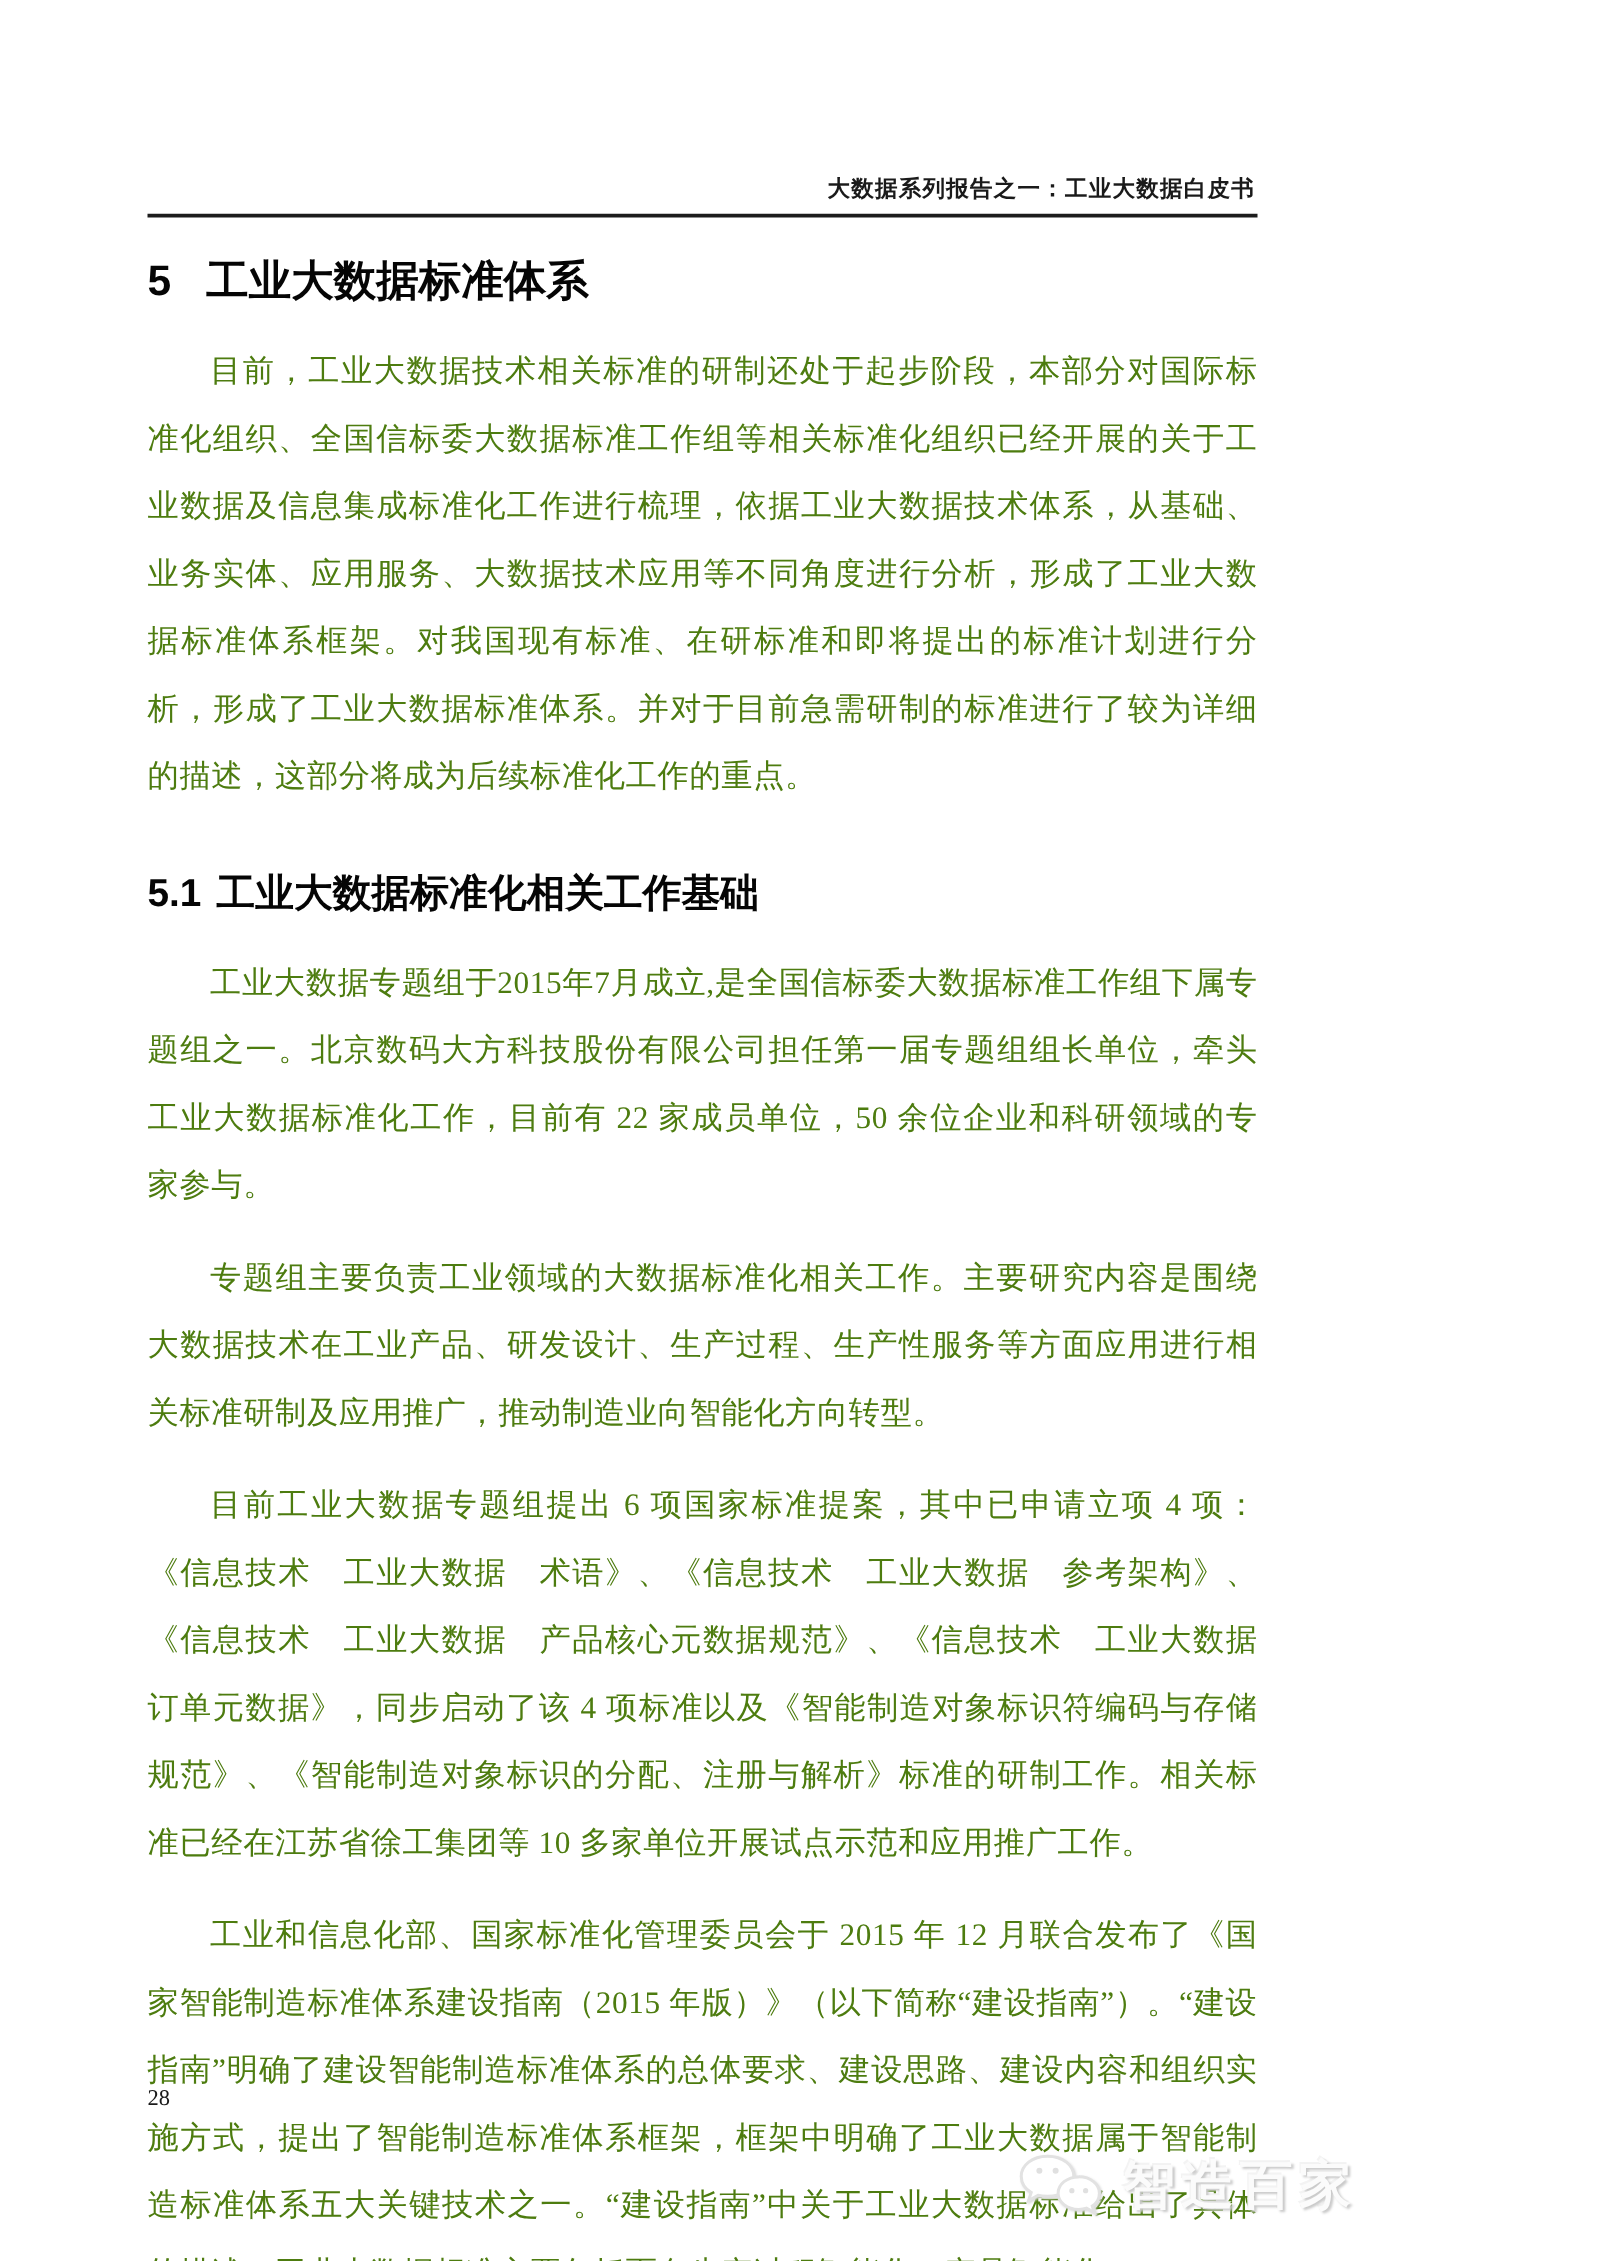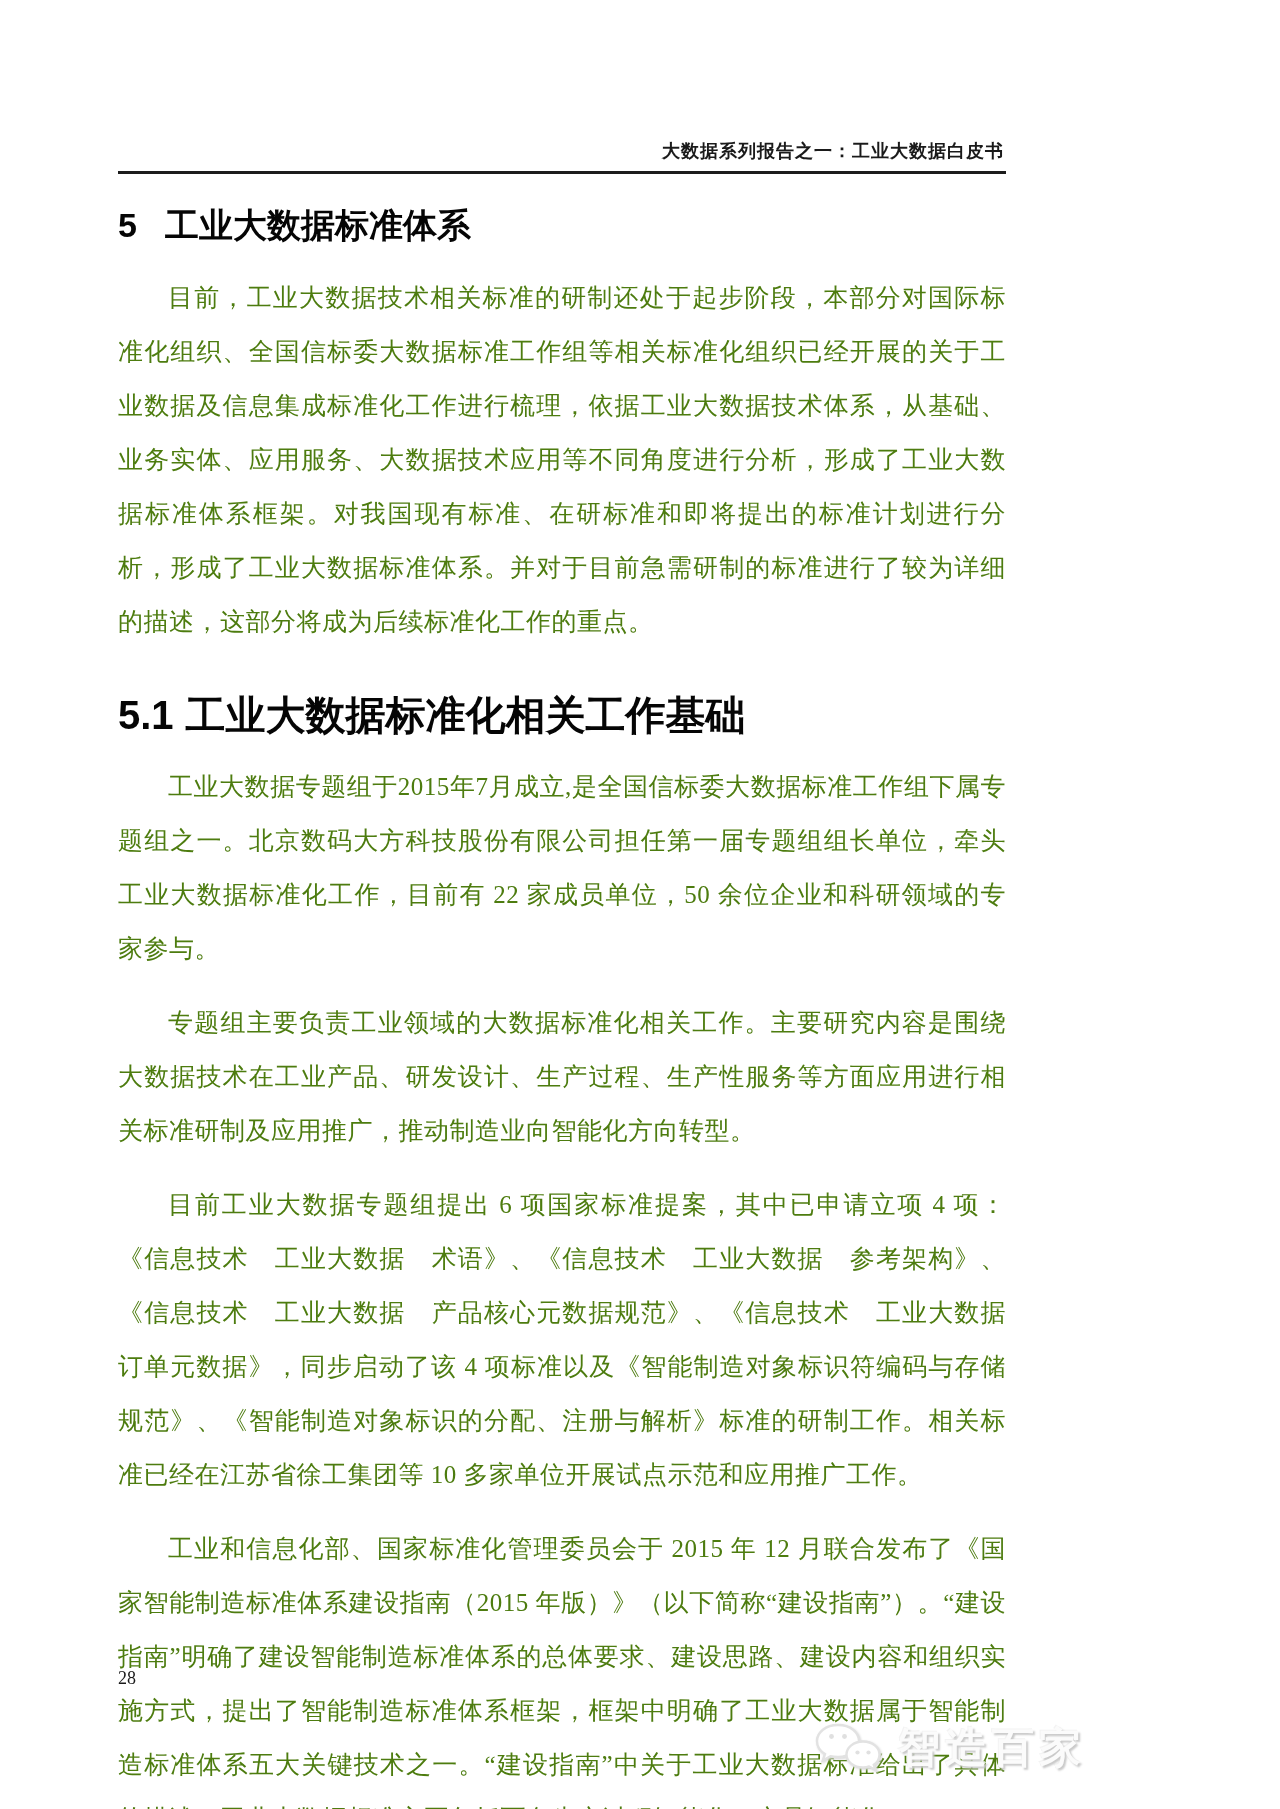--- a/index.html
+++ b/index.html
@@ -33,21 +33,21 @@
     font-weight:bold;
     font-size:34px;
     line-height:42px;
     color:#050505;
   }
   h1 .sec-num{margin-right:28px;}
   h2.subsec-heading{
     margin:46px 0 0 0;
     font-family:"Liberation Sans","DejaVu Sans",sans-serif;
     font-weight:bold;
-    font-size:40px;
+    font-size:31px;
     line-height:40px;
     color:#050505;
   }
   h2 .subsec-num{margin-right:12px;}
   p.body-para{
     margin:20px 0 0 0;
     font-size:25px;
     line-height:54px;
     text-align:justify;
     text-indent:2em;

